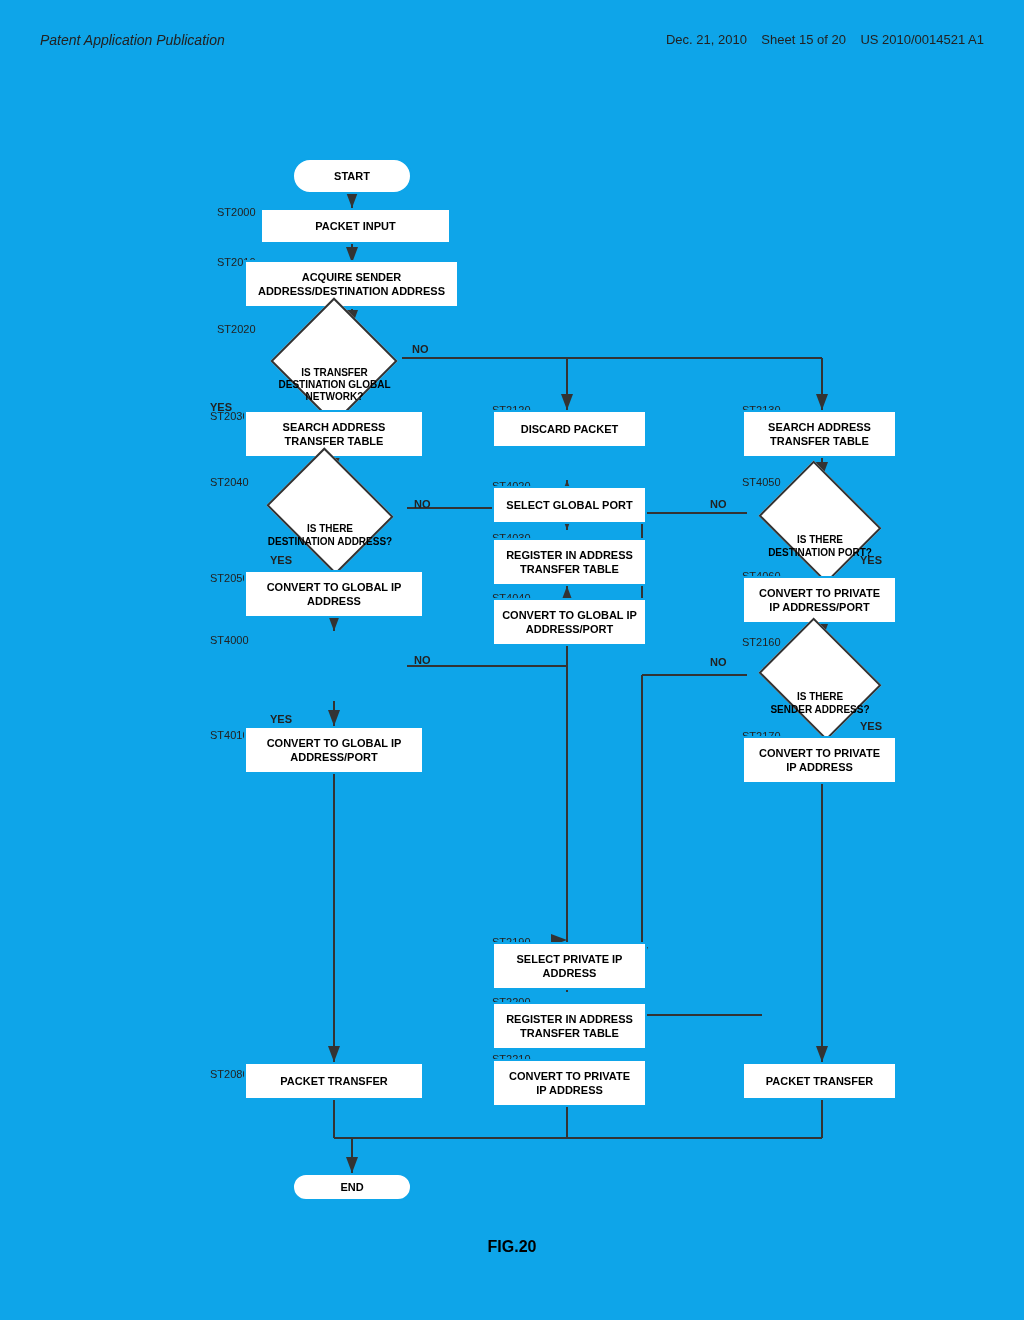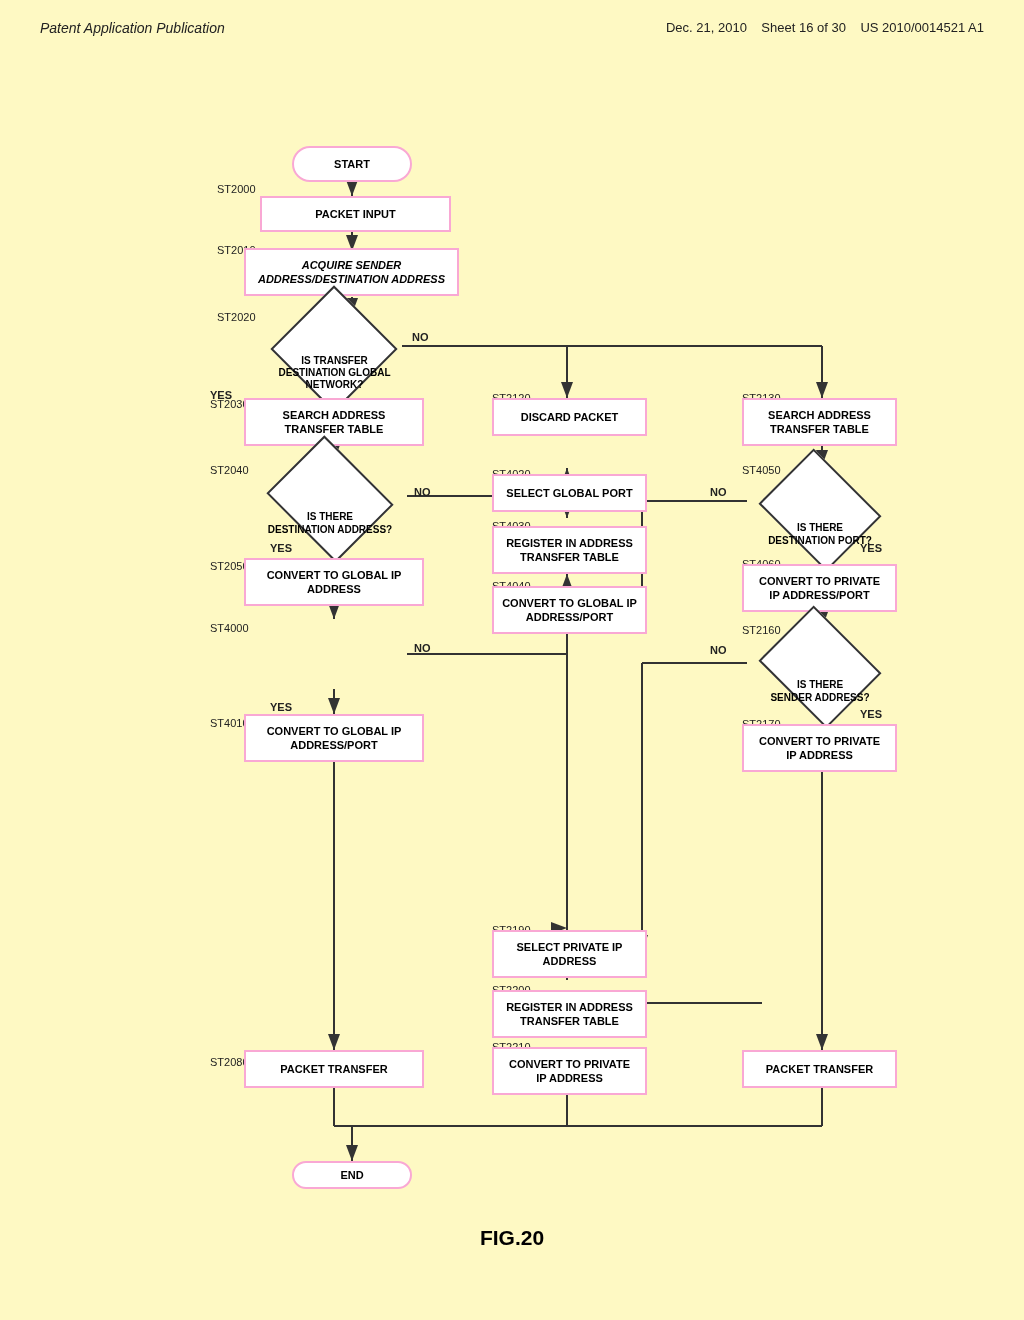--- a/index.html
+++ b/index.html
@@ -7,22 +7,22 @@
       background: #fff;
       font-family: Arial, sans-serif;
       width: 1024px;
       min-height: 1320px;
       position: relative;
     }
 
     .page {
       width: 1024px;
       min-height: 1320px;
-      background: #fef9c3;
-      padding: 20px 40px;
+      background: #0ea5e9;
+      padding: 32px 40px;
       position: relative;
     }
 
     .header {
       display: flex;
       justify-content: space-between;
       align-items: flex-start;
       margin-bottom: 30px;
       font-size: 13px;
       color: #222;
@@ -34,21 +34,21 @@
     .diagram-area {
       position: relative;
       width: 900px;
       margin: 0 auto;
       height: 1150px;
     }
 
     
     .box {
       position: absolute;
-      border: 2px solid #f9a8d4;
+      border: 2px solid #0ea5e9;
       background: #fff;
       display: flex;
       align-items: center;
       justify-content: center;
       text-align: center;
       font-size: 11px;
       font-weight: bold;
       line-height: 1.3;
       padding: 4px 6px;
     }
@@ -104,35 +104,35 @@
       position: absolute;
       top: 0;
       left: 0;
       width: 100%;
       height: 100%;
       pointer-events: none;
     }
 
     .fig-label {
       text-align: center;
-      font-size: 21px;
+      font-size: 16px;
       font-weight: bold;
       margin-top: 10px;
     }
   </style>
 </head>
 <body>
 
 <div class="page">
   <div class="header">
     <div class="header-left">Patent Application Publication</div>
     <div class="header-right">
       <div>
         <span>Dec. 21, 2010</span>&nbsp;&nbsp;&nbsp;
-        <span>Sheet 16 of 30</span>&nbsp;&nbsp;&nbsp;
+        <span>Sheet 15 of 20</span>&nbsp;&nbsp;&nbsp;
         <span>US 2010/0014521 A1</span>
       </div>
     </div>
   </div>
 
   <div class="diagram-area">
 
     <svg class="arrows-svg" xmlns="http://www.w3.org/2000/svg">
       <defs>
         <marker id="arrowhead" markerWidth="8" markerHeight="6" refX="8" refY="3" orient="auto">
@@ -208,29 +208,29 @@
       <line x1="760" y1="1020" x2="760" y2="1060" stroke="#333" stroke-width="2"></line>
       <line x1="505" y1="1060" x2="760" y2="1060" stroke="#333" stroke-width="2"></line>
 
       <line x1="580" y1="937" x2="700" y2="937" stroke="#333" stroke-width="2"></line>
     </svg>
 
     <div class="box rounded" style="left:230px; top:80px; width:120px; height:36px;">
       <span>START</span>
     </div>
 
-    <div class="label" style="left:155px; top:117px;">ST2000</div>
+    <div class="label" style="left:155px; top:128px;">ST2000</div>
 
     <div class="box" style="left:198px; top:130px; width:191px; height:36px;">
       <span>PACKET INPUT</span>
     </div>
 
     <div class="label" style="left:155px; top:178px;">ST2010</div>
 
-    <div class="box" style="left:182px; top:182px; width:215px; height:48px;font-style:italic;">
+    <div class="box" style="left:182px; top:182px; width:215px; height:48px;">
       <span>ACQUIRE SENDER<br>ADDRESS/DESTINATION ADDRESS</span>
     </div>
 
     <div class="label" style="left:155px; top:245px;">ST2020</div>
 
     <div class="diamond" style="left:195px; top:238px; width:155px; height:90px;">
       <div class="diamond-inner" style="width:90px; height:90px; left:32px; top:0;"></div>
       <div class="diamond-text" style="font-size:10px; line-height:1.2;">IS TRANSFER<br>DESTINATION GLOBAL<br>NETWORK?</div>
     </div>
 

